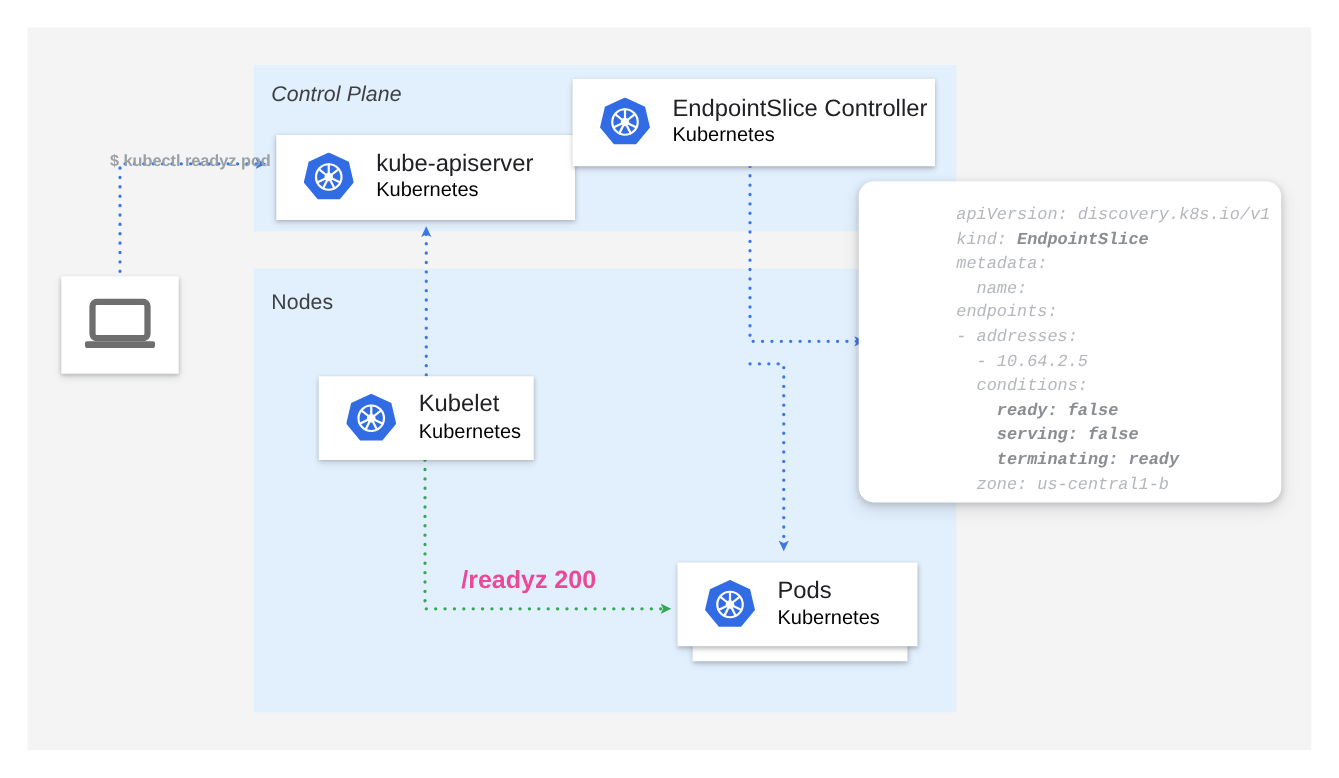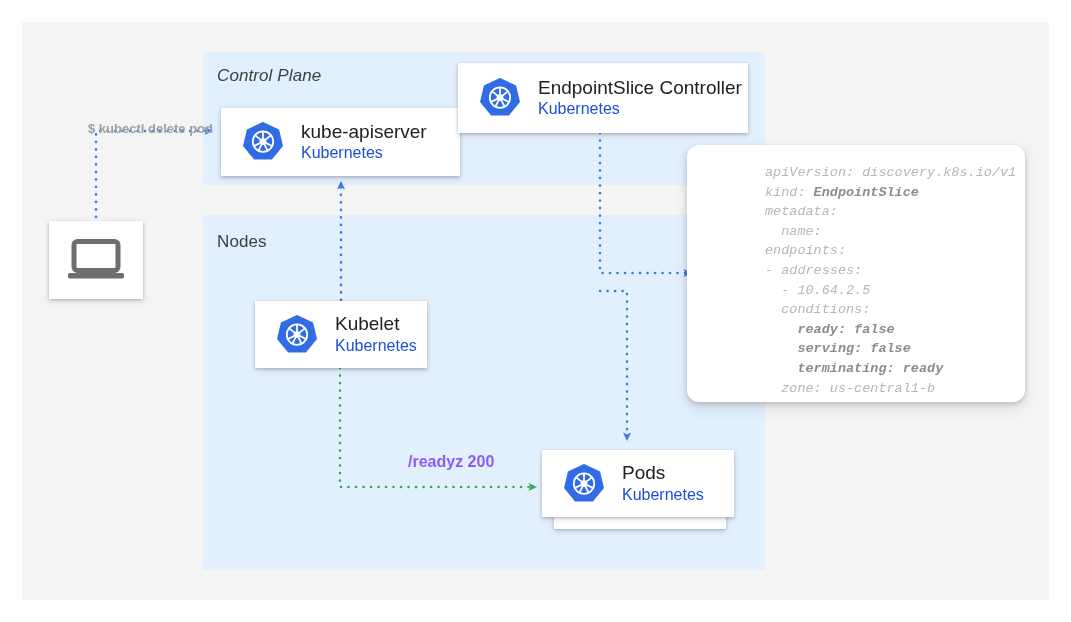--- a/index.html
+++ b/index.html
@@ -8,32 +8,32 @@
 
   .canvas{position:absolute;left:22px;top:22px;width:1027px;height:578px;background:#f4f4f4;}
 
   .zone{position:absolute;background:#e2effc;}
   .zone-label{position:absolute;font-size:17px;color:#3c4043;letter-spacing:.1px;white-space:nowrap;}
 
   .node{position:absolute;background:#ffffff;box-shadow:0 1px 3px rgba(60,64,67,.30),0 3px 6px rgba(60,64,67,.12);display:flex;align-items:center;box-sizing:border-box;}
   .node .klogo{flex:0 0 auto;margin-left:22px;margin-right:18px;}
   .node .ntext{display:flex;flex-direction:column;justify-content:flex-end;}
   .node .ntitle{font-size:19px;color:#202124;line-height:1.25;white-space:nowrap;}
-  .node .nsub{font-size:16px;color:#1d4ed8;line-height:1.3;white-space:nowrap;}
+  .node .nsub{font-size:16px;color:#000000;line-height:1.3;white-space:nowrap;}
 
   .stack-behind{position:absolute;background:#ffffff;box-shadow:0 1px 3px rgba(60,64,67,.28),0 3px 6px rgba(60,64,67,.12);}
 
   .laptop-card{position:absolute;background:#ffffff;box-shadow:0 1px 3px rgba(60,64,67,.30),0 3px 6px rgba(60,64,67,.12);display:flex;align-items:center;justify-content:center;}
 
   .yamlbox{position:absolute;background:#ffffff;border-radius:9px;box-shadow:0 2px 5px rgba(60,64,67,.22),0 6px 14px rgba(60,64,67,.13);box-sizing:border-box;}
   .yaml{position:absolute;left:78px;top:18px;font-family:"Liberation Mono","DejaVu Sans Mono",monospace;font-size:13.5px;line-height:19.6px;color:#b4b7bb;font-style:italic;white-space:pre;}
   .yaml b{font-weight:bold;color:#8a8d91;font-style:italic;}
 
   .edge-label{position:absolute;font-size:13px;font-weight:bold;color:#9aa0a6;white-space:nowrap;}
-  .edge-label.big{font-size:16px;color:#8b5cf6;margin-left:39px;}
+  .edge-label.big{font-size:20px;color:#ec4899;}
 
   svg.wires{position:absolute;left:0;top:0;width:1071px;height:622px;overflow:visible;pointer-events:none;}
 </style>
 </head>
 <body>
 
 <div id="stage">
 
   <div class="canvas"></div>
 
@@ -67,21 +67,21 @@
 
     <g>
       <path d="M600,291 L627,291 L627,440" fill="none" stroke="#3b78e7" stroke-width="2.6" stroke-linecap="round" stroke-dasharray="0.1 7.4" marker-end="url(#ar-blue)"></path>
     </g>
 
     <g>
       <path d="M340,368 L340,487 L536,487" fill="none" stroke="#34a853" stroke-width="2.6" stroke-linecap="round" stroke-dasharray="0.1 7.4" marker-end="url(#ar-green)"></path>
     </g>
   </svg>
 
-  <div class="edge-label" style="left:88px;top:121px;">$ kubectl delete pod</div>
+  <div class="edge-label" style="left:88px;top:121px;">$ kubectl readyz pod</div>
 
   <div class="edge-label big" style="left:369px;top:453px;">/readyz 200</div>
 
   <div class="laptop-card" style="left:49px;top:221px;width:94px;height:78px;">
     <svg width="58" height="44" viewBox="0 0 58 44">
       <rect x="7" y="3.5" width="44" height="29" rx="3.5" fill="none" stroke="#6e6e6e" stroke-width="5"></rect>
       <rect x="1" y="35" width="56" height="5.4" rx="1.6" fill="#6e6e6e"></rect>
     </svg>
   </div>
 

